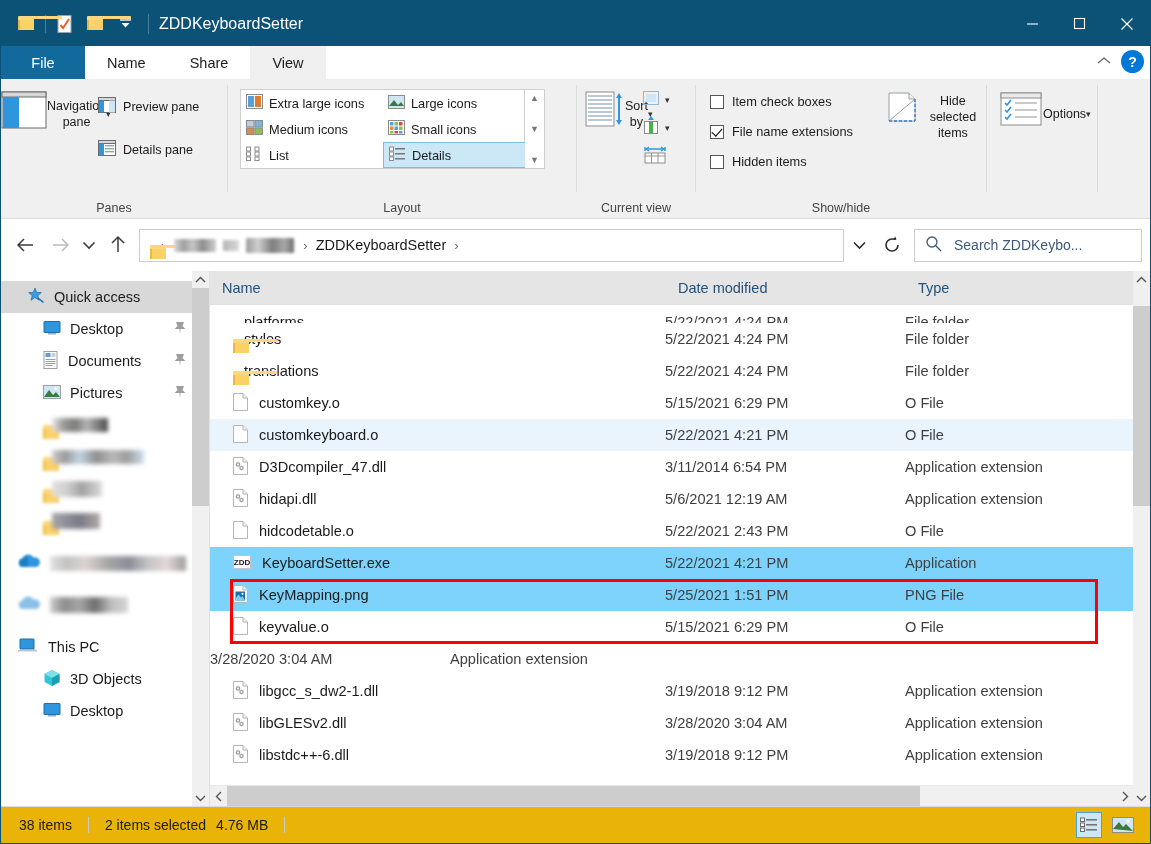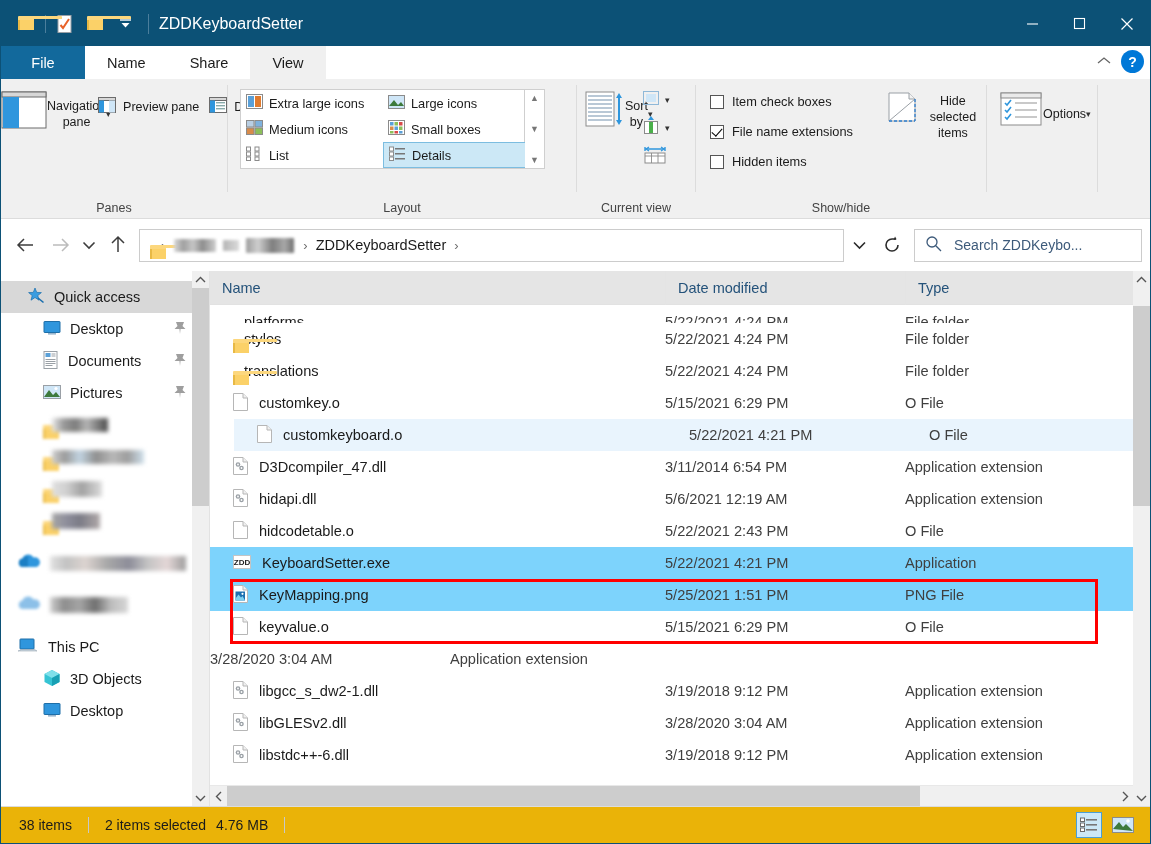--- a/index.html
+++ b/index.html
@@ -144,21 +144,21 @@
     height: 34px; display:flex; align-items:center; border-bottom:1px solid #e2e2e2; background:#e5e5e5; flex:none;
     position: relative;
   }
   .col-head .ch { font-size:14.5px; color:#24527a; padding-left:12px; position:relative; height:34px; display:flex; align-items:center;}
   .col-head .ch + .ch { border-left:1px solid #e4e4e4; }
   .rows { flex:1; overflow:hidden; position:relative; background:#fff; }
   .row {
     height: 32px; display:flex; align-items:center; font-size:14.6px; color:#1b1b1b; position:relative;
   }
   .row.sel { background:#7dd3fc; }
-  .row.sel2 { background:#e9f4fd;margin-left:24px; }
+  .row.sel2 { background:#e9f4fd; }
   .c-name { width: 455px; display:flex; align-items:center; gap:11px; padding-left:23px; white-space:nowrap; }
   .c-date { width: 240px; color:#3f3f3f; }
   .c-type { flex:1; color:#3f3f3f; }
   .redbox {
     position:absolute; border:3px solid #ff0000; pointer-events:none;
   }
   .sb-h {
     height: 21px; background:#f0f0f0; display:flex; align-items:center; flex:none;
     border-top:1px solid #e8e8e8; position:relative;
   }
@@ -263,21 +263,21 @@
           <span class="ico">
             <svg width="46" height="38" viewBox="0 0 46 38">
                 <rect x="1" y="1" width="44" height="36" fill="#fff" stroke="#6b6b6b"></rect>
                 <rect x="1" y="1" width="44" height="5" fill="#d7d7d7" stroke="#6b6b6b"></rect>
                 <rect x="2" y="6" width="16" height="31" fill="#2f96dd"></rect>
               </svg>
           </span>
           <span>Navigation pane</span>
           <span style="font-size:9px;color:#333;margin-top:-1px">▾</span>
         </div>
-        <div style="display:flex;padding-top:6px;gap:0">
+        <div style="display:flex;flex-direction:column;padding-top:6px;gap:16px">
           <div class="small-btn">
             <span class="ico">
               <svg width="18" height="16" viewBox="0 0 18 16">
                   <rect x="0.5" y="0.5" width="17" height="15" fill="#fff" stroke="#6b6b6b"></rect>
                   <rect x="0.5" y="0.5" width="17" height="3" fill="#d7d7d7" stroke="#6b6b6b"></rect>
                   <rect x="1" y="3.5" width="5" height="12" fill="#2f96dd"></rect>
                   <rect x="11" y="3.5" width="6" height="12" fill="#cfe6f7"></rect>
                 </svg>
             </span>
             <span>Preview pane</span>
@@ -335,21 +335,21 @@
                   <rect x="2" y="2" width="3.5" height="3.5" fill="#5aa0d8"></rect>
                   <rect x="6.5" y="2" width="3.5" height="3.5" fill="#8cbf5a"></rect>
                   <rect x="11" y="2" width="3.5" height="3.5" fill="#d84a4a"></rect>
                   <rect x="2" y="6.5" width="3.5" height="3.5" fill="#d88b4a"></rect>
                   <rect x="6.5" y="6.5" width="3.5" height="3.5" fill="#5aa0d8"></rect>
                   <rect x="11" y="6.5" width="3.5" height="3.5" fill="#8cbf5a"></rect>
                   <rect x="2" y="11" width="3.5" height="2.5" fill="#8cbf5a"></rect>
                   <rect x="6.5" y="11" width="3.5" height="2.5" fill="#d84a4a"></rect>
                   <rect x="11" y="11" width="3.5" height="2.5" fill="#5aa0d8"></rect>
                 </svg></span>
-            <span>Small boxes</span>
+            <span>Small icons</span>
           </div>
           <div class="layout-item">
             <span class="ico"><svg width="17" height="15" viewBox="0 0 17 15">
                   <rect x="0.5" y="1" width="4" height="4" fill="#fff" stroke="#8b8b8b"></rect>
                   <rect x="0.5" y="6" width="4" height="4" fill="#fff" stroke="#8b8b8b"></rect>
                   <rect x="0.5" y="11" width="4" height="3.5" fill="#fff" stroke="#8b8b8b"></rect>
                   <rect x="9" y="1" width="4" height="4" fill="#fff" stroke="#8b8b8b"></rect>
                   <rect x="9" y="6" width="4" height="4" fill="#fff" stroke="#8b8b8b"></rect>
                   <rect x="9" y="11" width="4" height="3.5" fill="#fff" stroke="#8b8b8b"></rect>
                 </svg></span>

